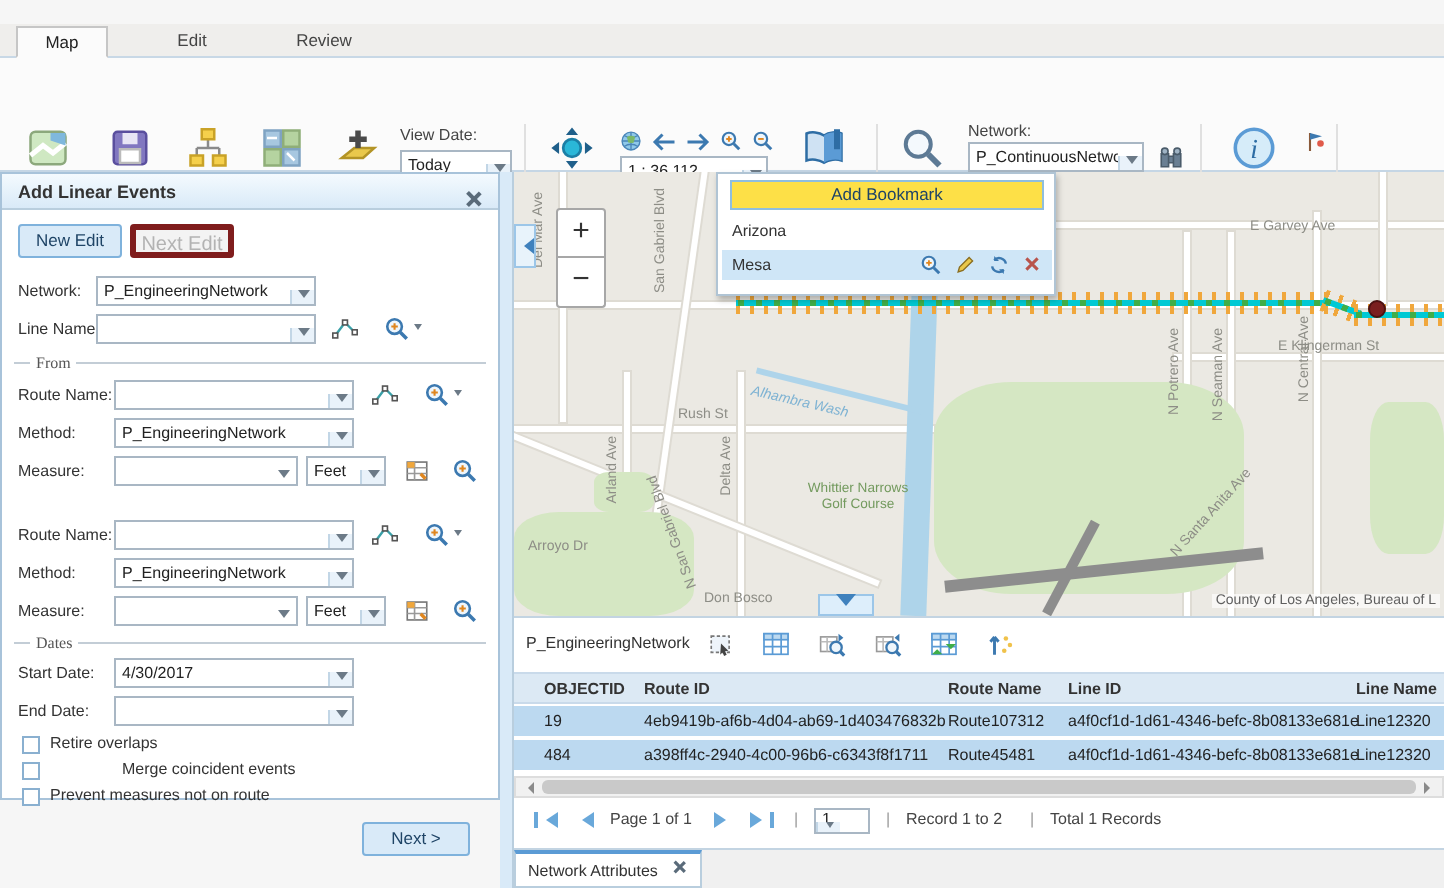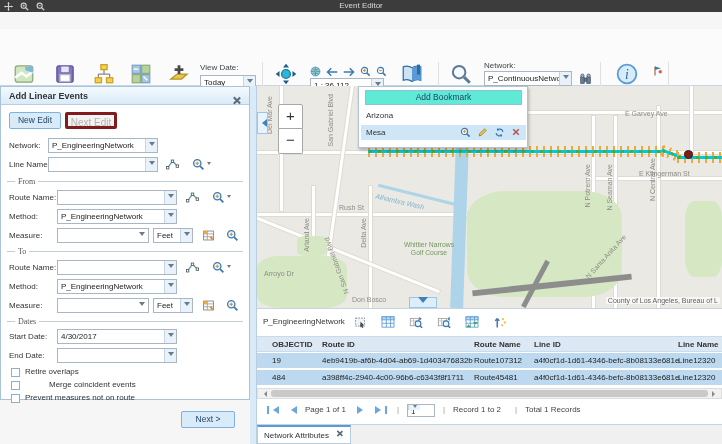--- a/index.html
+++ b/index.html
@@ -24,21 +24,21 @@
   .gsep { position:absolute; top:33px; width:1px; height:46px; background:#e0e0e0; }
   .glabel { position:absolute; top:75px; font-size:7.5px; color:#8a8a8a; text-align:center; }
   .rbtn { position:absolute; text-align:center; font-size:7.5px; color:#444; line-height:8px; }
   .rbtn .ric { display:flex; justify-content:center; align-items:center; height:24px; margin-bottom:2px; }
   .tri { width:0; height:0; border:3px solid transparent; border-top:4px solid #6c7a87; display:inline-block; }
   .tri.sm { border-width:2.5px; border-top-width:3.5px; }
   .menu-arrow { display:block; margin:1px auto 0; }
   .rlabel { position:absolute; font-size:8px; color:#444; }
 
   
-  .combo { position:absolute; height:15px; background:#fff; border:1px solid #a9b7c4; display:flex; }
+  .combo { position:absolute; height:15px; background:#fff; border:1px solid #a9b7c4; display:flex;align-items:flex-end; }
   .combo .val { flex:1; font-size:8px; line-height:13px; padding:0 3px; overflow:hidden; white-space:nowrap; color:#222; }
   .combo .btn { width:12px; background:#e9f2fa; border-left:1px solid #c2d6e6; display:flex; align-items:center; justify-content:center; }
   .combo.flat .btn { background:#fff; border-left:none; }
   .inputbox { position:absolute; height:15px; background:#fff; border:1px solid #a9b7c4; font-size:8px; line-height:13px; padding:0 3px; }
 
   
   .panel { position:absolute; left:0; top:86px; width:250px; height:314px; background:#fff; border:1px solid #a8c3da; z-index:10; }
   .panel-hd { position:absolute; left:0; top:0; width:100%; height:18px; background:linear-gradient(#f4fafe,#d9eaf8); border-bottom:1px solid #b9cede; }
   .panel-hd .t { position:absolute; left:8px; top:4px; font-size:9px; font-weight:bold; color:#333; }
   .xicon { position:relative; width:9px; height:9px; display:inline-block; }
@@ -72,21 +72,21 @@
   .zbtn { width:25px; height:25px; background:#fff; border:1px solid #a7a7a7; font-size:15px; line-height:22px; text-align:center; color:#333; }
   .zbtn:first-child { border-radius:2px 2px 0 0; } .zbtn:last-child { border-radius:0 0 2px 2px; border-top:none; }
   .collapse-left { position:absolute; left:0; top:26px; width:11px; height:22px; background:#e8f3fb; border:1px solid #9cc6e8; display:flex; align-items:center; justify-content:center; }
   .tri-left { width:0; height:0; border:4px solid transparent; border-right:5px solid #3f81bd; }
   .tri-down { width:0; height:0; border:5px solid transparent; border-top:6px solid #3f81bd; }
   .splitter-tab { position:absolute; left:152px; top:211px; width:28px; height:11px; background:#ddeefb; border:1px solid #9cc6e8; display:flex; align-items:center; justify-content:center; z-index:5; }
   .attribution { position:absolute; right:2px; top:211px; font-size:7px; color:#5f5f5f; background:rgba(255,255,255,.65); padding:0 2px; white-space:nowrap; }
 
   
   .bmpanel { position:absolute; left:358px; top:86px; width:170px; height:62px; background:#fff; border:1px solid #b0c4d4; box-shadow:1px 2px 3px rgba(0,0,0,.25); z-index:20; }
-  .bm-add { position:absolute; left:6px; top:3px; width:157px; height:15px; background:#5eead4; border:1px solid #8fbede; font-size:8.5px; line-height:13px; text-align:center; color:#1f4466; }
+  .bm-add { position:absolute; left:6px; top:3px; width:157px; height:15px; background:#fde047; border:1px solid #8fbede; font-size:8.5px; line-height:13px; text-align:center; color:#1f4466; }
   .bm-item { position:absolute; left:2px; width:165px; height:15px; font-size:8px; line-height:15px; padding-left:5px; color:#333; }
   .bm-item.sel { background:#cfe6f7; }
   .bm-icons { position:absolute; right:4px; top:1px; display:flex; gap:5px; }
   .bm-icons span { width:12px; height:12px; display:flex; align-items:center; justify-content:center; }
 
   
   .tablewrap { position:absolute; left:257px; top:308px; width:465px; height:116px; background:#fff; border-top:1px solid #c3d4e2; z-index:2; }
   .tb-toolbar { position:absolute; left:0; top:0; width:100%; height:26px; }
   .tb-src { position:absolute; left:6px; top:8px; font-size:8px; color:#333; }
   .tb-ic { position:absolute; top:5px; width:16px; height:16px; display:flex; align-items:center; justify-content:center; }
@@ -106,46 +106,26 @@
   .tabsbar { position:absolute; left:257px; top:424px; width:465px; height:36px; background:#f0f0f0; border-top:1px solid #c3d4e2; z-index:2; }
   .btab { position:absolute; left:0; top:0; height:19px; background:#fff; border:1px solid #b9cede; border-top:2px solid #5b9bd5; font-size:8px; line-height:15px; padding:0 6px; color:#333; display:flex; align-items:center; gap:6px; }
 
   svg { overflow:visible; }
 </style>
 </head>
 <body>
 
 <div id="app">
 
-  <div class="titlebar">
-    <div class="tb-icons">
-      <span>
-          <svg width="9" height="9" viewBox="0 0 16 16">
-            <path d="M8 1v14M1 8h14" stroke="#cfcfcf" stroke-width="2"></path>
-            <path d="M8 0l2 3H6zM8 16l2-3H6zM0 8l3-2v4zM16 8l-3-2v4z" fill="#cfcfcf"></path>
-          </svg>
-        </span>
-      <span>
-          <svg width="9" height="9" viewBox="0 0 16 16">
-            <circle cx="6.5" cy="6.5" r="4.5" fill="none" stroke="#cfcfcf" stroke-width="2"></circle>
-            <line x1="10" y1="10" x2="14.5" y2="14.5" stroke="#cfcfcf" stroke-width="2.4"></line>
-            <path d="M4.5 6.5h4M6.5 4.5v4" stroke="#cfcfcf" stroke-width="1.4"></path>
-          </svg>
-        </span>
-      <span>
-          <svg width="9" height="9" viewBox="0 0 16 16">
-            <circle cx="6.5" cy="6.5" r="4.5" fill="none" stroke="#cfcfcf" stroke-width="2"></circle>
-            <line x1="10" y1="10" x2="14.5" y2="14.5" stroke="#cfcfcf" stroke-width="2.4"></line>
-            <path d="M4.5 6.5h4" stroke="#cfcfcf" stroke-width="1.4"></path>
-          </svg>
-        </span>
-    </div>
-    <div class="tb-title">Event Editor</div>
+
+  <div class="tabbar">
+    <div class="tab active" style="left:8px;width:46px;">Map</div>
+    <div class="tab" style="left:76px;width:40px;">Edit</div>
+    <div class="tab" style="left:138px;width:48px;">Review</div>
   </div>
-
 
   <div class="ribbon">
 
     <div class="rbtn" style="left:6px;top:33px;width:36px;">
       <span class="ric">
           <svg width="22" height="20" viewBox="0 0 16 16">
             <rect x="1" y="1.5" width="14" height="13" rx="2" fill="#cfe8c2" stroke="#8ca87c"></rect>
             <path d="M1 11l5-4 4 3 5-4" stroke="#fff" stroke-width="2" fill="none"></path>
             <path d="M9 2h6v5l-6-2z" fill="#7fb8dd"></path>
           </svg>
@@ -507,23 +487,20 @@
         </svg>
       </span>
     <span class="icbtn" style="left:224px;top:141px;">
         <svg width="13" height="13" viewBox="0 0 16 16">
           <circle cx="6.5" cy="6.5" r="4.5" fill="#eef6fc" stroke="#3c79b0" stroke-width="1.6"></circle>
           <line x1="10" y1="10" x2="14" y2="14" stroke="#3c79b0" stroke-width="2.2"></line>
           <path d="M4.5 6.5h4M6.5 4.5v4" stroke="#e0861e" stroke-width="1.3"></path>
         </svg>
       </span>
 
-    <div class="legend" style="top:160px;">
-        <span>To</span>
-      </div>
     <span class="flabel" style="left:8px;top:176px;">Route Name:</span>
     <div class="combo" style="left:56px;top:173px;width:120px;">
       <span class="val"></span>
       <span class="btn">
           <i class="tri"></i>
         </span>
     </div>
     <span class="icbtn" style="left:184px;top:173px;">
         <svg width="13" height="13" viewBox="0 0 16 16">
           <path d="M2 12L8 4l6 6" stroke="#3aa0a8" stroke-width="1.5" fill="none"></path>
@@ -590,21 +567,21 @@
     <div class="combo" style="left:56px;top:261px;width:120px;">
       <span class="val"></span>
       <span class="btn">
           <i class="tri"></i>
         </span>
     </div>
 
     <span class="chk" style="left:10px;top:281px;"></span>
     <span class="flabel" style="left:24px;top:280px;">Retire overlaps</span>
     <span class="chk" style="left:10px;top:294px;"></span>
-    <span class="flabel" style="left:12px;top:293px;padding-left:36px;">Merge coincident events</span>
+    <span class="flabel" style="left:24px;top:293px;padding-left:36px;">Merge coincident events</span>
     <span class="chk" style="left:10px;top:307px;"></span>
     <span class="flabel" style="left:24px;top:306px;">Prevent measures not on route</span>
 
     <div class="btn-blue" style="left:180px;top:324px;width:54px;height:17px;line-height:15px;">Next &gt;</div>
   </div>
 
   <div class="splitter"></div>
 
   <div class="tablewrap">
     <div class="tb-toolbar">

